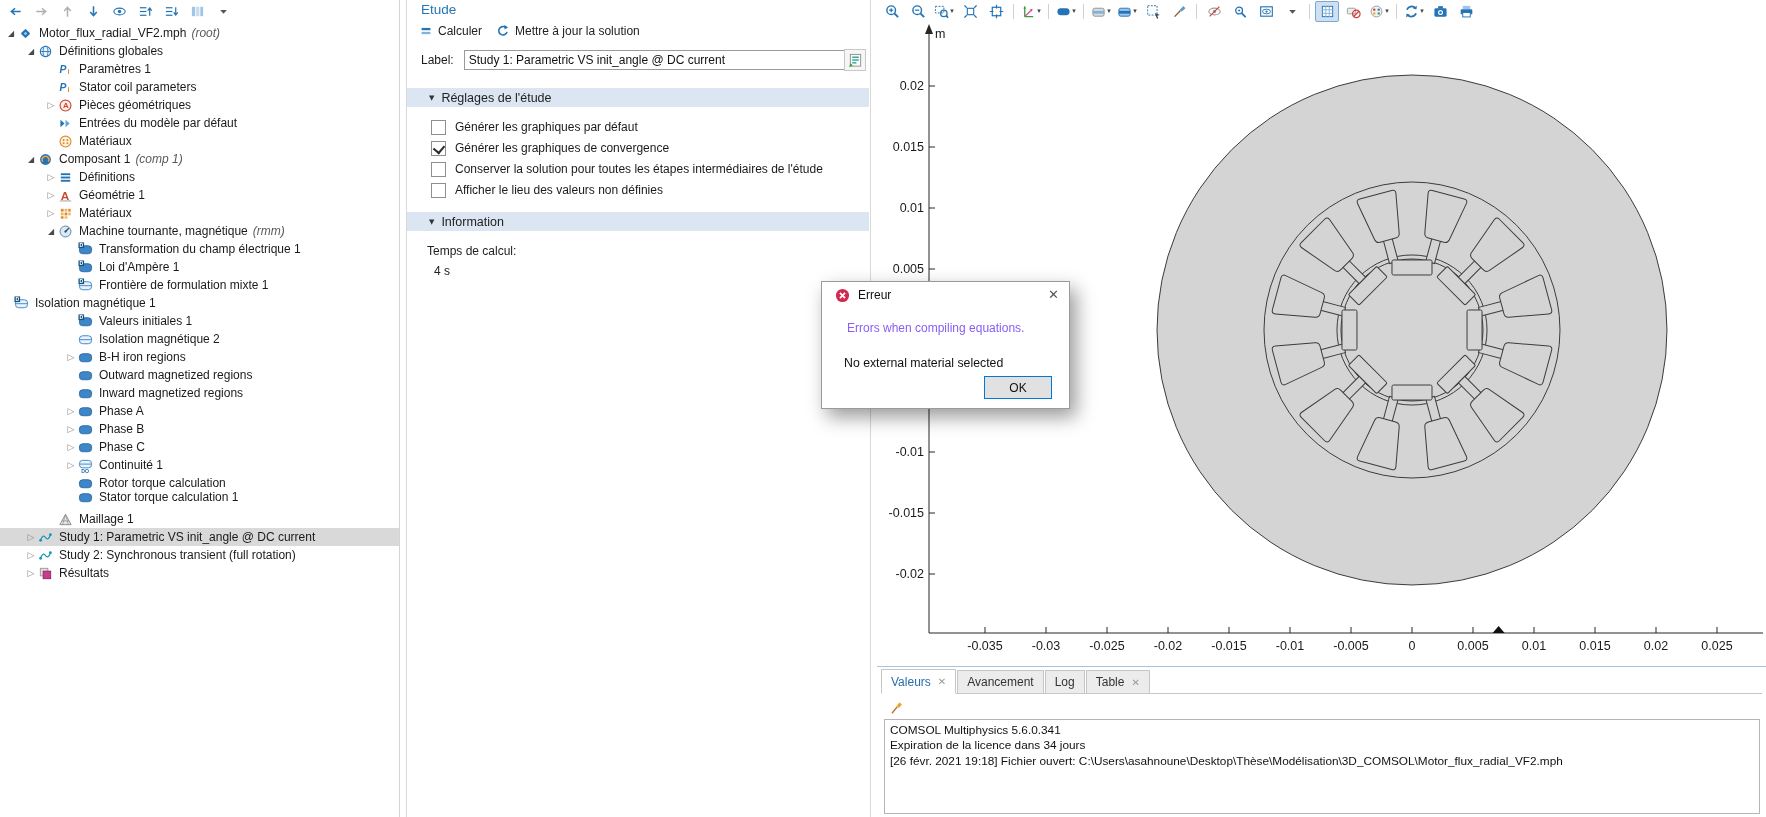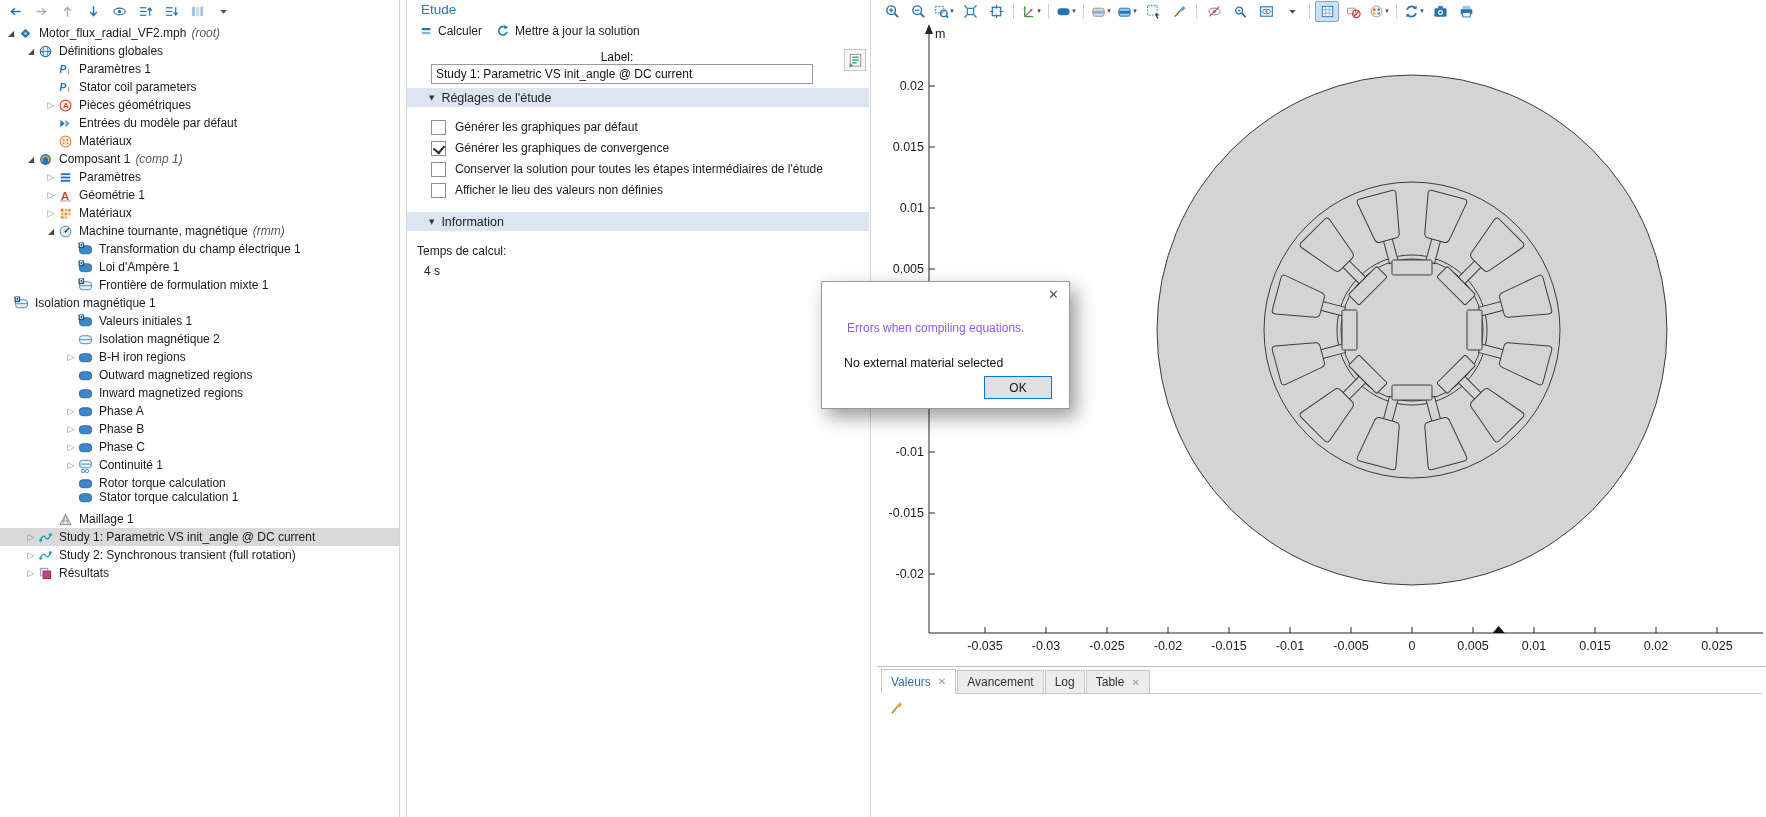--- a/index.html
+++ b/index.html
@@ -26,30 +26,30 @@
   .tarrow.exp{font-size:8px;color:#4a4a4a;}
   .ticon{width:16px;height:15px;margin-right:5px;flex:none;}
   .ticon .ic{width:15px;height:15px;}
   .tlabel{color:#1a1a1a;}
   .tsuffix{font-style:italic;color:#595959;margin-left:5px;}
   
   .stitle{position:absolute;left:14px;top:2px;font-size:13.5px;color:#2277b5;}
   .sactions{position:absolute;left:12px;top:21px;display:flex;align-items:center;height:20px;}
   .sact{display:inline-flex;align-items:center;margin-right:14px;cursor:pointer;color:#222;}
   .sact .ic{width:14px;height:14px;margin-right:5px;}
-  .lblrow{position:absolute;left:14px;top:50px;display:flex;align-items:center;flex-direction:column;}
+  .lblrow{position:absolute;left:14px;top:50px;display:flex;align-items:center;}
   .txt{width:372px;height:18px;border:1px solid #9a9a9a;font:12px "Liberation Sans",sans-serif;padding:0 4px;margin-left:10px;color:#111;}
   .editbtn{position:absolute;left:437px;top:49px;width:20px;height:20px;border:1px solid #c8c8c8;background:#f6f6f6;display:flex;align-items:center;justify-content:center;cursor:pointer;}
   .band{position:absolute;left:0;right:1px;height:19px;background:#dbe6f2;display:flex;align-items:center;}
   .band .tri{font-size:7px;color:#333;margin:0 7px 0 22px;font-family:"DejaVu Sans",sans-serif;}
   .band .btxt{font-size:12.5px;color:#222;}
   .cbrow{position:absolute;left:24px;display:flex;align-items:center;height:16px;cursor:default;}
   .cb{width:13px;height:13px;border:1px solid #8f8f8f;background:#fff;margin-right:9px;position:relative;flex:none;}
   .cb.on:after{content:"";position:absolute;left:2.5px;top:1px;width:6px;height:8px;border:solid #2b2b2b;border-width:0 2px 2px 0;transform:rotate(40deg);}
-  .infolbl{position:absolute;left:10px;color:#222;}
+  .infolbl{position:absolute;left:20px;color:#222;}
   
   .tabbar{position:absolute;left:4px;top:3px;right:4px;height:23px;display:flex;align-items:flex-end;border-bottom:1px solid #c8c8c8;}
   .tab{display:inline-flex;align-items:center;height:22px;padding:0 9px;margin-right:1px;background:#ececec;border:1px solid #c6c6c6;border-bottom:none;color:#333;cursor:pointer;}
   .tab.active{background:#fff;color:#2a6dad;height:23px;margin-bottom:-1px;border-bottom:1px solid #fff;}
   .tab .x{color:#999;margin-left:7px;font-size:10px;font-family:"DejaVu Sans",sans-serif;}
   .msgtools{position:absolute;left:6px;top:30px;height:18px;display:flex;}
   .msgbox{position:absolute;left:7px;top:52px;right:6px;bottom:4px;border:1px solid #b5b5b5;background:#fff;padding:3px 0 0 5px;overflow:hidden;}
   .msgline{line-height:15.4px;font-size:11.8px;color:#111;white-space:pre;}
   
   #error-dialog{position:absolute;left:821px;top:281px;width:247px;height:126px;background:#fff;border:1px solid #9a9a9a;box-shadow:6px 8px 18px rgba(0,0,0,.4);z-index:50;}
@@ -221,21 +221,21 @@
         </div>
         <div class="trow" style="top:146px;padding-left:44px;">
           <span class="tarrow col">▷</span>
           <span class="ticon">
             <svg class="ic" style="" viewBox="0 0 16 16">
               <rect x="3" y="3.5" width="10" height="2" fill="#2473b4"></rect>
               <rect x="3" y="7" width="10" height="2" fill="#2473b4"></rect>
               <rect x="3" y="10.5" width="10" height="2" fill="#2473b4"></rect>
             </svg>
           </span>
-          <span class="tlabel">Paramètres</span>
+          <span class="tlabel">Définitions</span>
         </div>
         <div class="trow" style="top:164px;padding-left:44px;">
           <span class="tarrow col">▷</span>
           <span class="ticon">
             <svg class="ic" style="" viewBox="0 0 16 16">
               <text x="3" y="12.5" font-size="12.5" font-weight="bold" fill="#cc4a33">A</text>
               <line x1="2" y1="13.8" x2="14" y2="13.8" stroke="#999"></line>
             </svg>
           </span>
           <span class="tlabel">Géométrie 1</span>
@@ -846,22 +846,36 @@
     <div class="msgtools">
       <span class="tbtn">
         <span>
             <svg class="ic" style="" viewBox="0 0 16 16">
               <line x1="3.2" y1="14.2" x2="8.8" y2="7.2" stroke="#b5792a" stroke-width="1.5"></line>
               <path d="M8.2 6.2 L11.4 2.4 L13.8 5 L10.4 8.4 Z" fill="#e8a33c"></path>
             </svg>
           </span>
       </span>
     </div>
+    <div class="msgbox" id="msg-box">
+        <div class="msgline">COMSOL Multiphysics 5.6.0.341</div>
+        <div class="msgline">Expiration de la licence dans 34 jours</div>
+        <div class="msgline">[26 févr. 2021 19:18] Fichier ouvert: C:\Users\asahnoune\Desktop\Thèse\Modélisation\3D_COMSOL\Motor_flux_radial_VF2.mph</div>
+      </div>
   </div>
 
   <div id="error-dialog">
+    <div class="dlg-title">
+      <span>
+          <svg class="ic" style="" viewBox="0 0 16 16">
+            <circle cx="8" cy="8" r="7" fill="#d02a52"></circle>
+            <path d="M5.3 5.3 L10.7 10.7 M10.7 5.3 L5.3 10.7" stroke="#fff" stroke-width="1.9"></path>
+          </svg>
+        </span>
+      <span class="t">Erreur</span>
+    </div>
     <span class="dlg-close">✕</span>
     <div class="dlg-head">Errors when compiling equations.</div>
     <div class="dlg-msg">No external material selected</div>
     <div class="dlg-ok">OK</div>
   </div>
 
 </div>
 
 </body></html>

